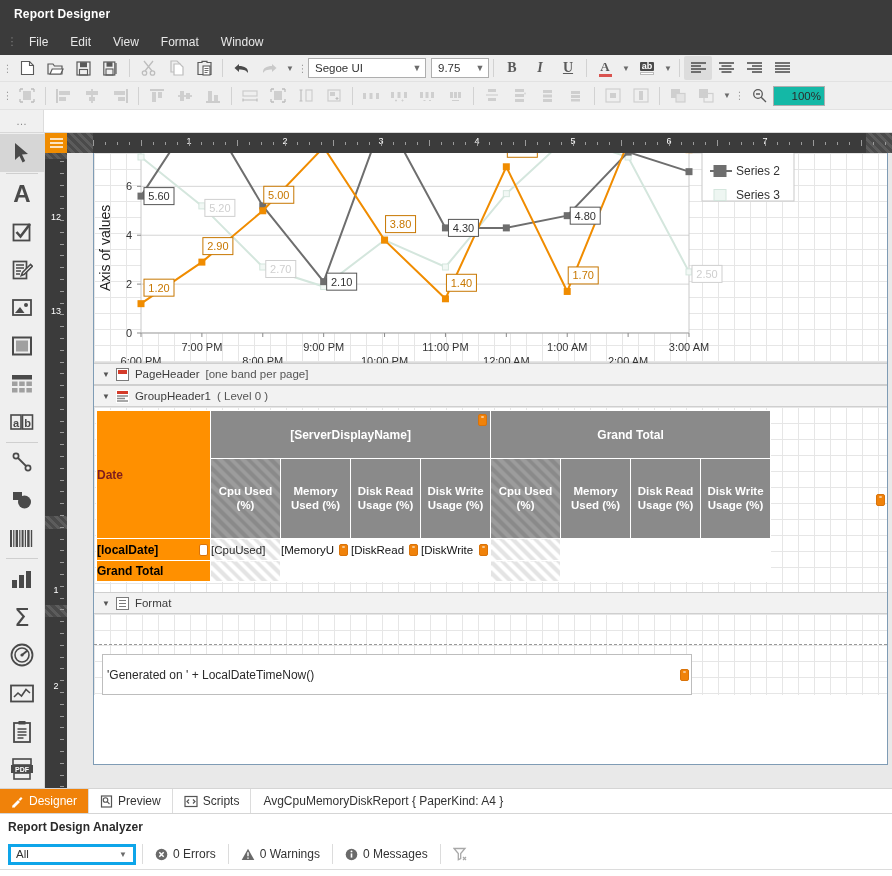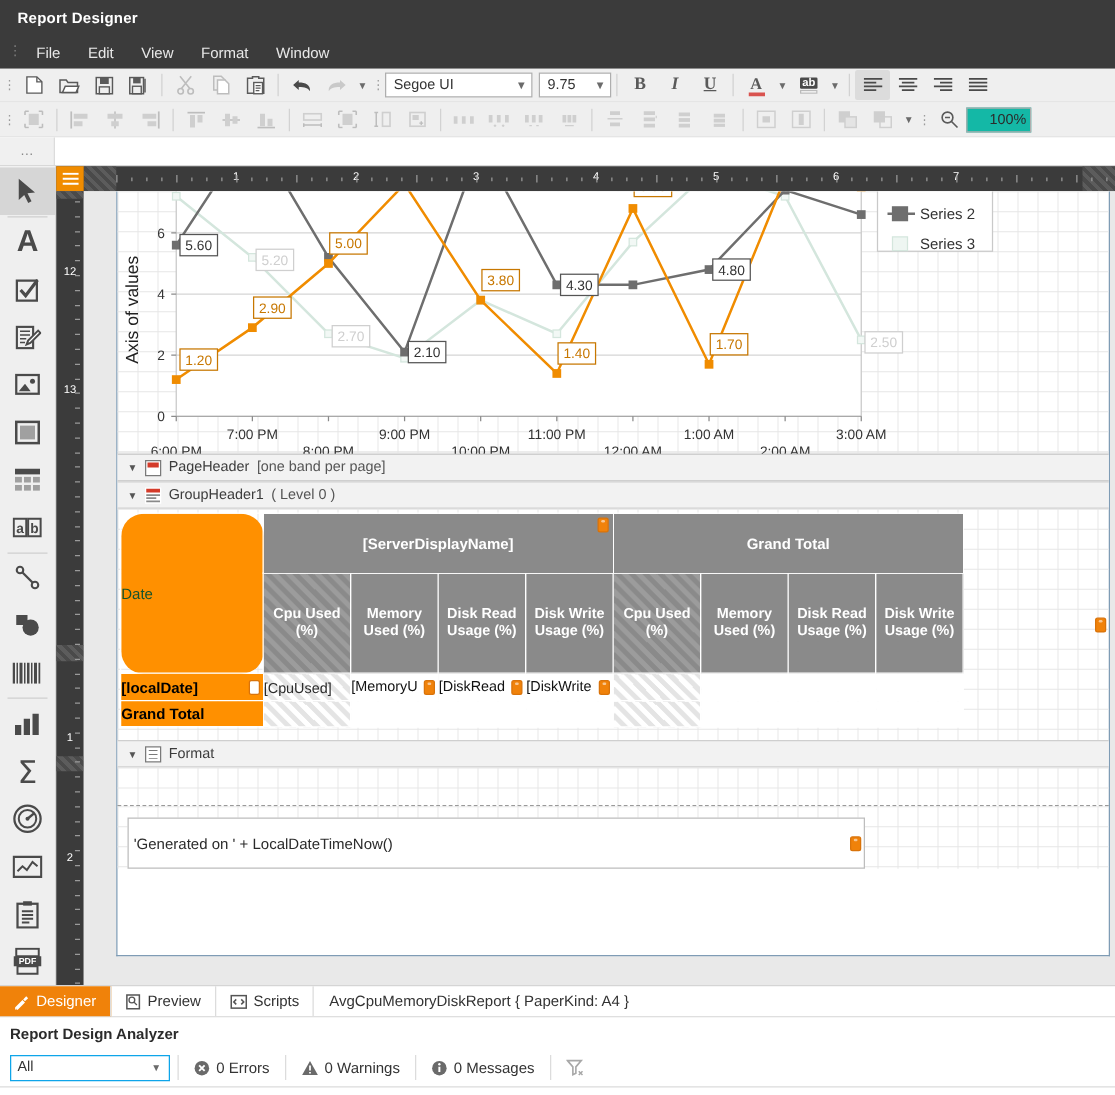--- a/index.html
+++ b/index.html
@@ -103,22 +103,22 @@
   .bandicon.gh{ border:none; }
   .bandicon.det::before{ content:""; position:absolute; left:2px; right:2px; top:2px; bottom:2px;
         background:repeating-linear-gradient(to bottom,#7a7a7a 0 1px,transparent 1px 3px); }
   
   .chart-area{ position:relative; height:210px; border-bottom:1px solid #dcdcdc; }
   .title-field{ position:absolute; border:1px dotted #b9b9b9; background:#fff; }
   .titletext{ font-size:25px; color:#222; font-weight:normal; padding-left:3px; }
   
   .rtable{ border-collapse:collapse; table-layout:fixed; }
   .rtable td{ border:1px solid #ffffff; padding:0; vertical-align:middle; }
-  .cell-date{ background:#ff9000; color:#14532d; font-weight:normal; font-size:12px;
-              padding-left:6px; vertical-align:bottom;border-radius:18px; }
+  .cell-date{ background:#ff9000; color:#7f1d1d; font-weight:bold; font-size:12px;
+              padding-left:6px; vertical-align:bottom; }
   .cell-hdr{ background:#8a8a8a; color:#fff; font-weight:bold; font-size:11.5px;
              text-align:center; line-height:1.15; }
   .cell-grp{ background:#8a8a8a; color:#fff; font-weight:bold; font-size:12px; text-align:center; position:relative;}
   .cell-hdr.striped{
     background-image:repeating-linear-gradient(45deg,#8a8a8a 0 4px,#9c9c9c 4px 8px);
   }
   .cell-striped-white{
     background-image:repeating-linear-gradient(45deg,#ffffff 0 4px,#e4e4e4 4px 8px);
     border:1px solid #b9b9b9;
   }
@@ -139,21 +139,21 @@
   .bottomtabs{ height:26px; background:#ffffff; display:flex; align-items:stretch;
                border-top:1px solid #d5d5d5; border-bottom:1px solid #d5d5d5; }
   .btab{ display:flex; align-items:center; gap:5px; padding:0 11px; font-size:12px;
          color:#333; border-right:1px solid #dcdcdc; }
   .btab.active{ background:#f0820a; color:#fff; font-weight:normal; }
   .btab-label{ display:flex; align-items:center; padding:0 12px; font-size:12px; color:#333; }
   .analyzer-title{ height:25px; display:flex; align-items:center; padding-left:8px;
                    font-size:12px; font-weight:bold; color:#2b2b2b; background:#fff; }
   .analyzer-bar{ height:30px; background:#fff; display:flex; align-items:center; gap:0;
                  padding-left:8px; }
-  .ab-combo{ width:128px; height:21px; background:#fff; border:1px solid #0ea5e9;
+  .ab-combo{ width:128px; height:21px; background:#fff; border:3px solid #0ea5e9;
              display:flex; align-items:center; font-size:11.5px; padding-left:5px; color:#333; }
   .absep{ width:1px; height:20px; background:#dcdcdc; margin:0 6px; }
   .abitem{ display:flex; align-items:center; gap:5px; font-size:12px; color:#333; padding:0 6px; }
   .grid-head{ height:22px; display:flex; align-items:flex-end; border-top:1px solid #dcdcdc;
               font-size:12px; color:#333; background:#fff; }
   .gh-cell{ padding:0 8px; }
   
   svg{ display:block; }
 </style>
 </head>

